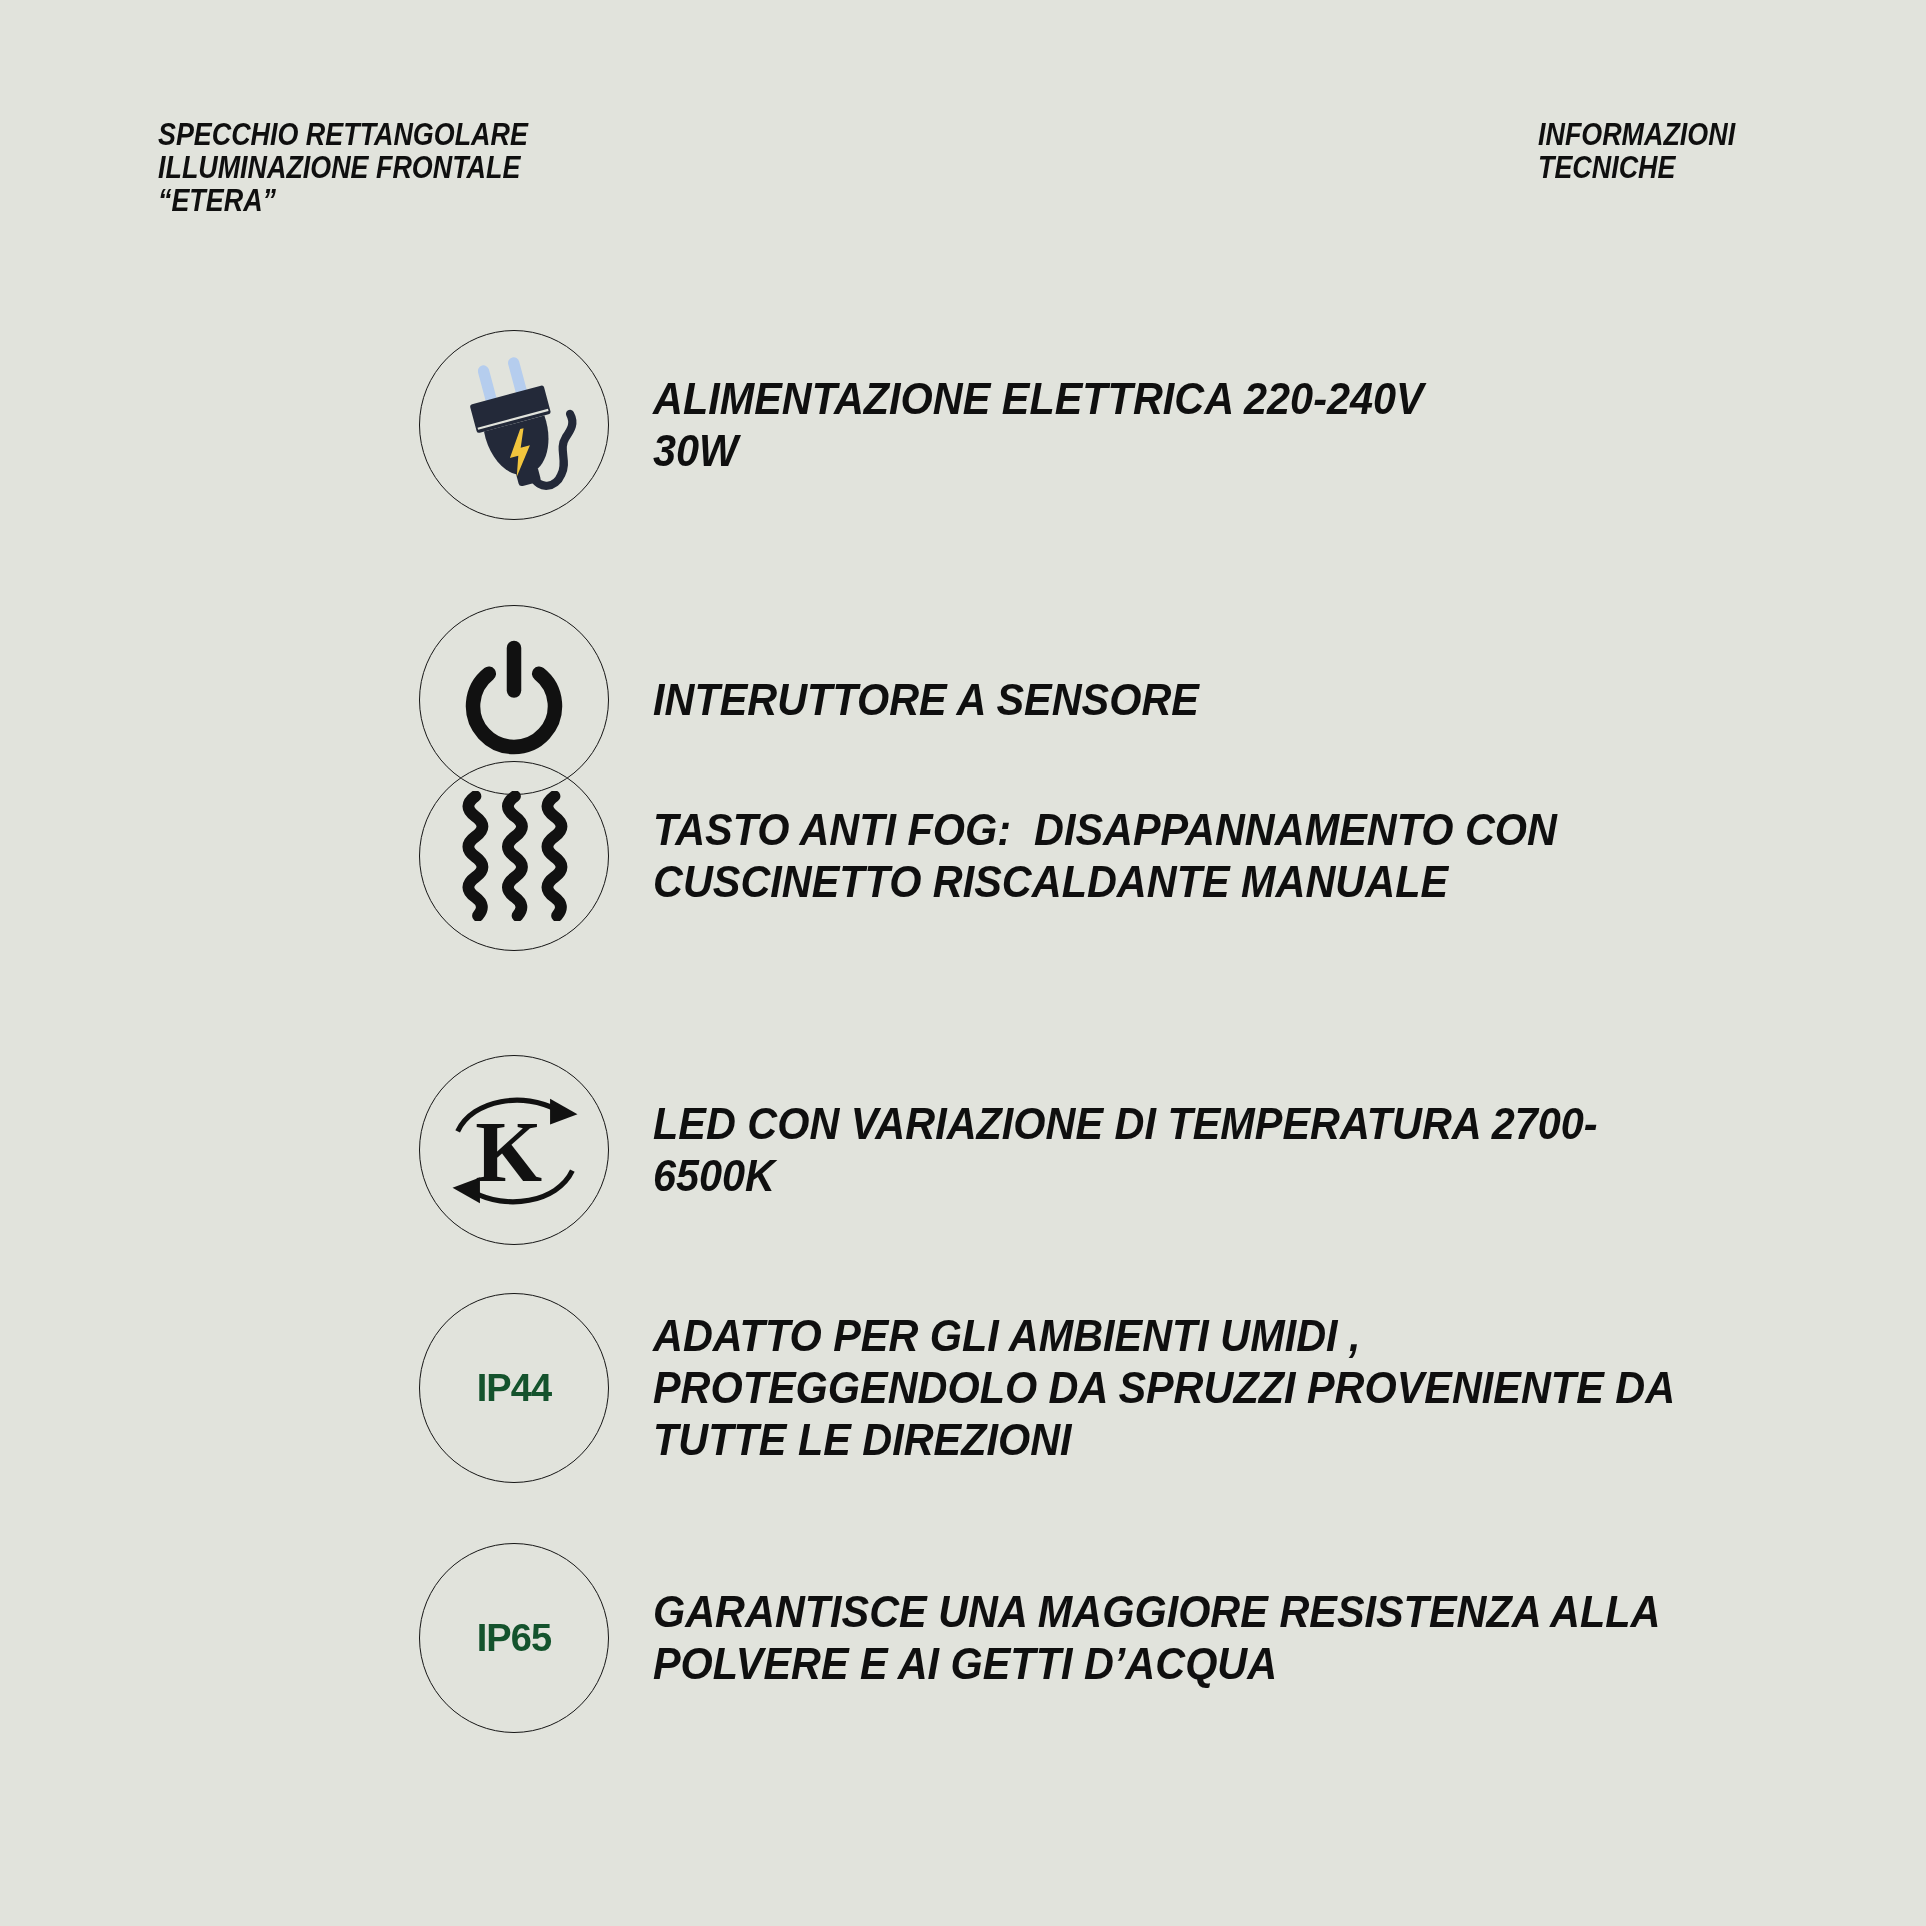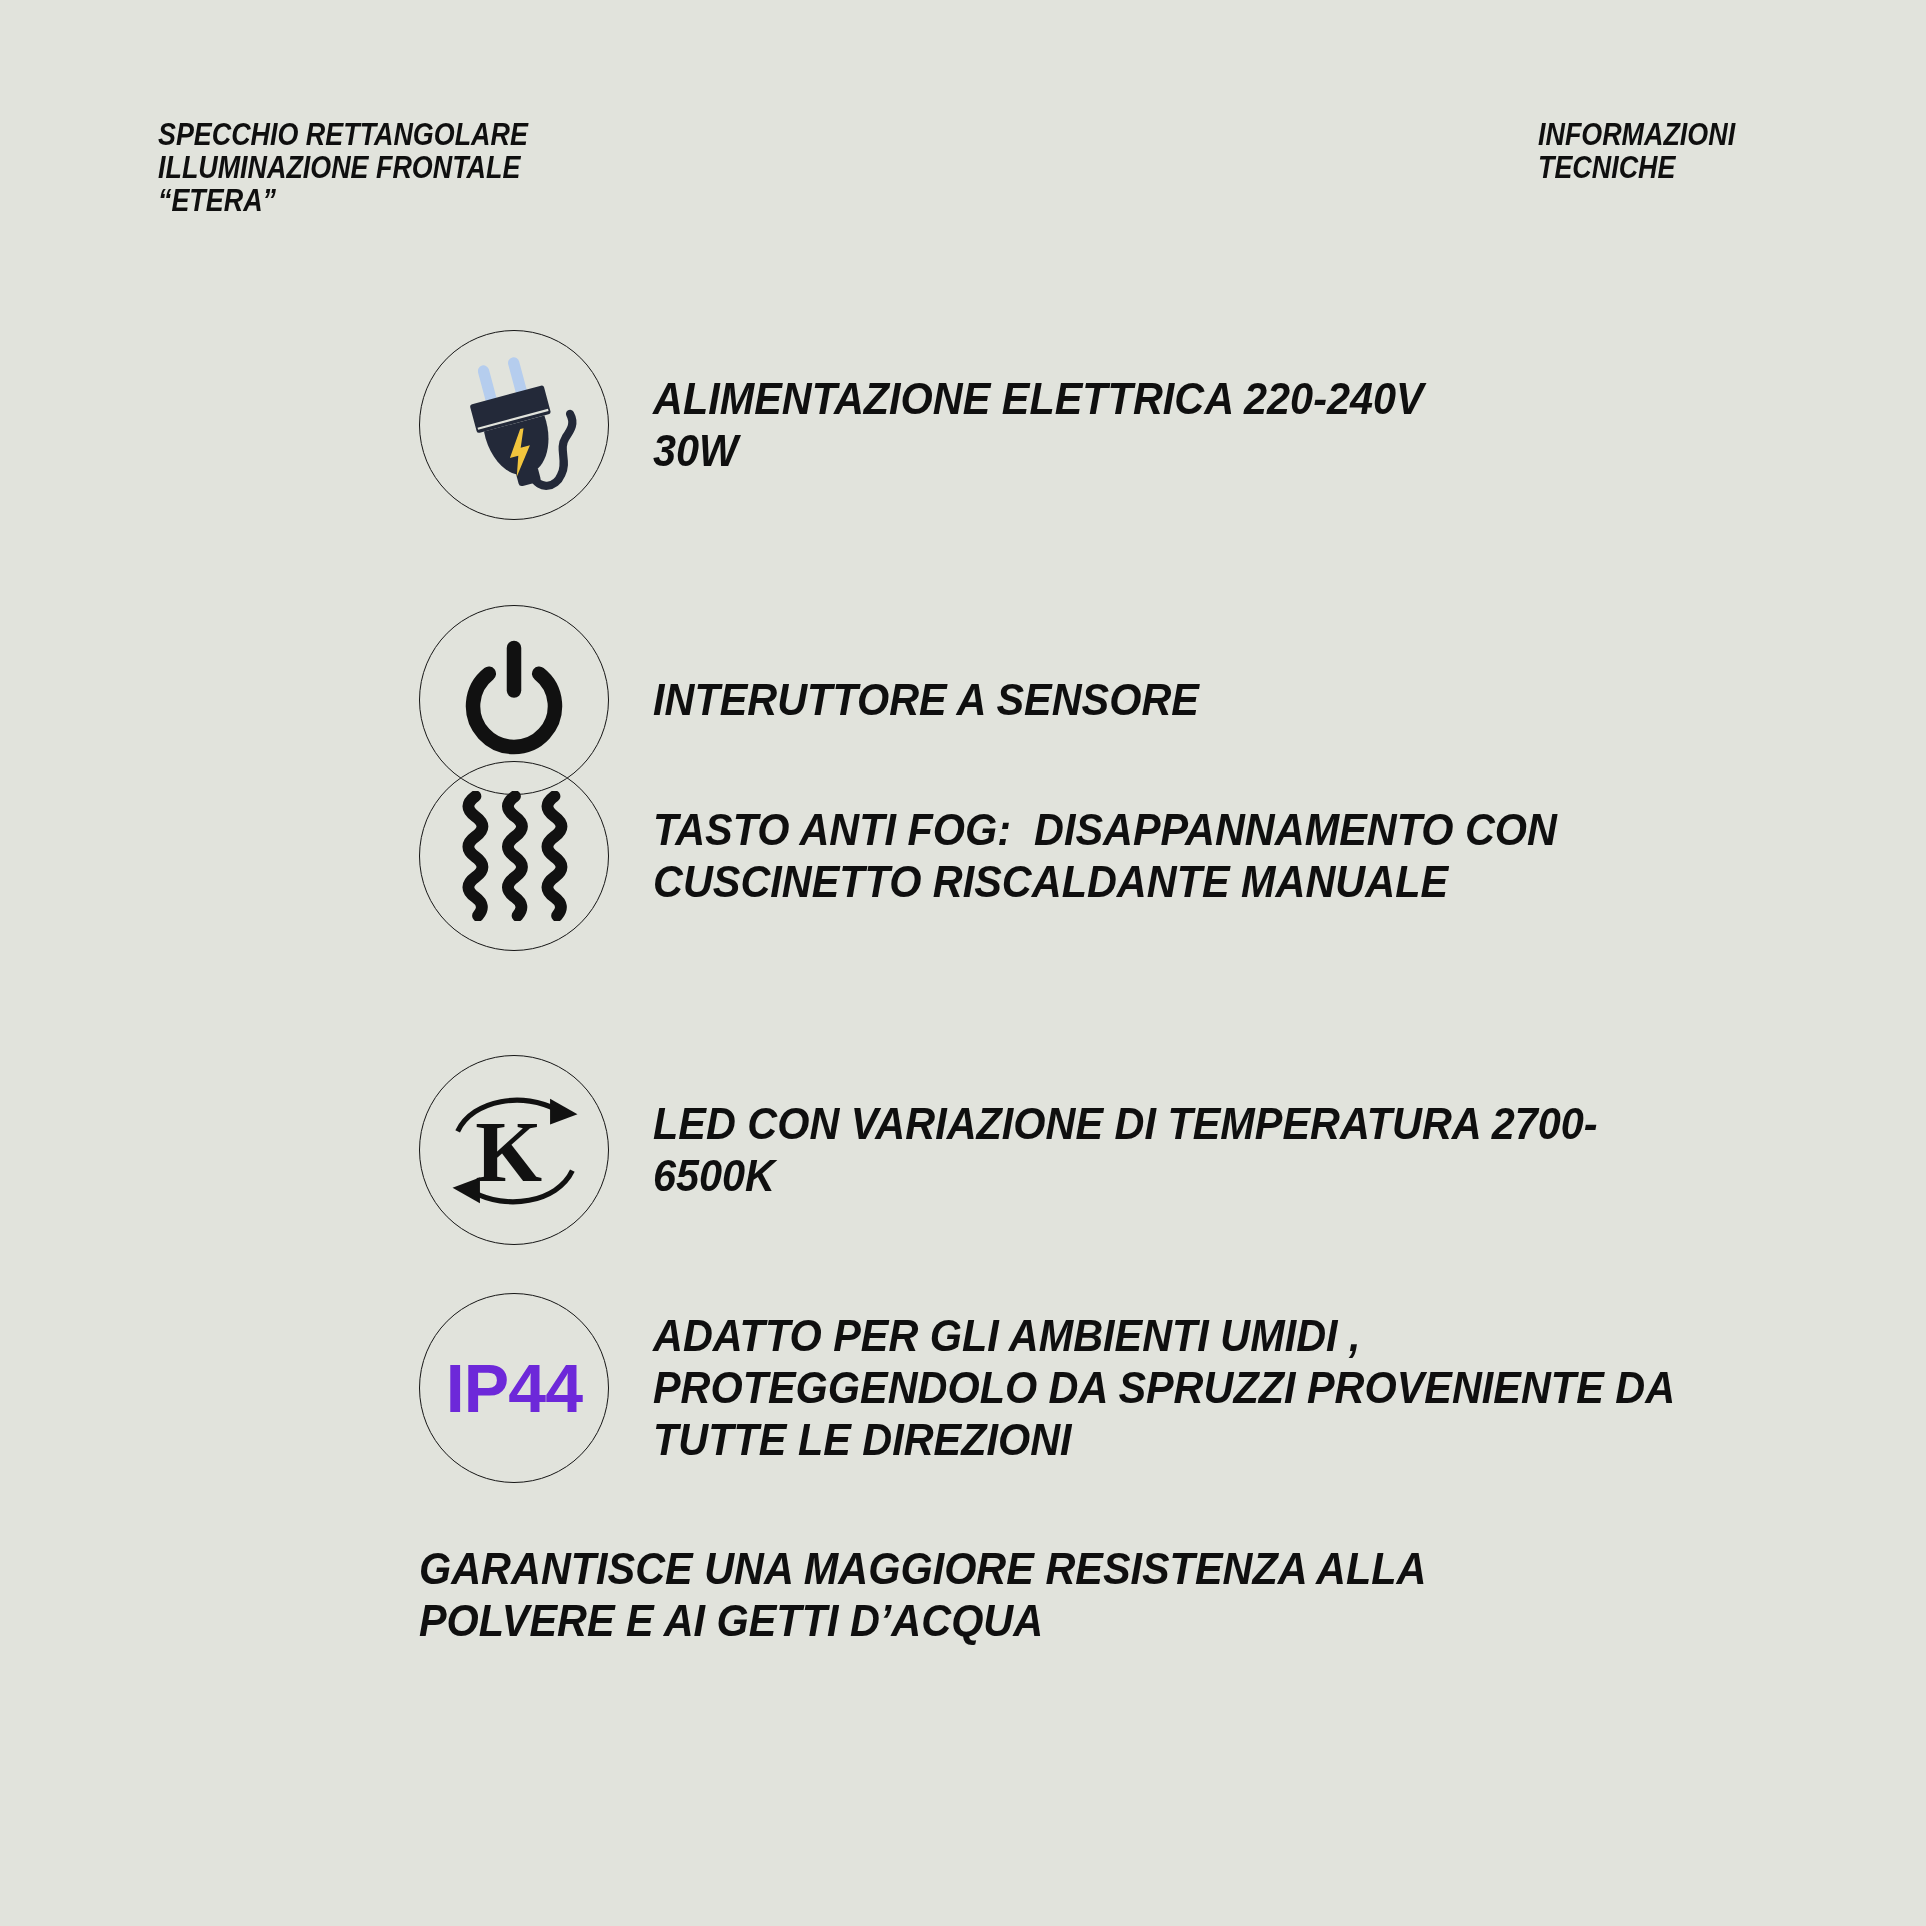--- a/index.html
+++ b/index.html
@@ -63,25 +63,25 @@
     font-size: 45px;
     line-height: 52px;
     font-weight: bold;
     font-style: italic;
     white-space: pre-wrap;
     transform: scaleX(0.92);
     transform-origin: 0 50%;
     max-width: 1113px;
   }
   .ip-label {
-    font-size: 68px;
+    font-size: 38px;
     font-weight: bold;
     font-style: normal;
     letter-spacing: -0.9px;
-    color: #6d28d9;
+    color: #14532d;
   }
   .kelvin-letter {
     font-family: "Liberation Serif", serif;
     font-size: 86px;
     font-weight: 600;
     line-height: 1;
     position: absolute;
     left: 50%;
     top: 50%;
     transform: translate(-58%, -48%);
@@ -173,16 +173,19 @@
 <div class="feature-row" style="top:1293px">
   <div class="icon-circle">
     <span class="ip-label">IP44</span>
   </div>
   <div class="feature-text">ADATTO PER GLI AMBIENTI UMIDI ,
 PROTEGGENDOLO DA SPRUZZI PROVENIENTE DA
 TUTTE LE DIREZIONI</div>
 </div>
 
 <div class="feature-row" style="top:1543px">
+  <div class="icon-circle">
+    <span class="ip-label">IP65</span>
+  </div>
   <div class="feature-text">GARANTISCE UNA MAGGIORE RESISTENZA ALLA
 POLVERE E AI GETTI D’ACQUA</div>
 </div>
 
 
 </body></html>

